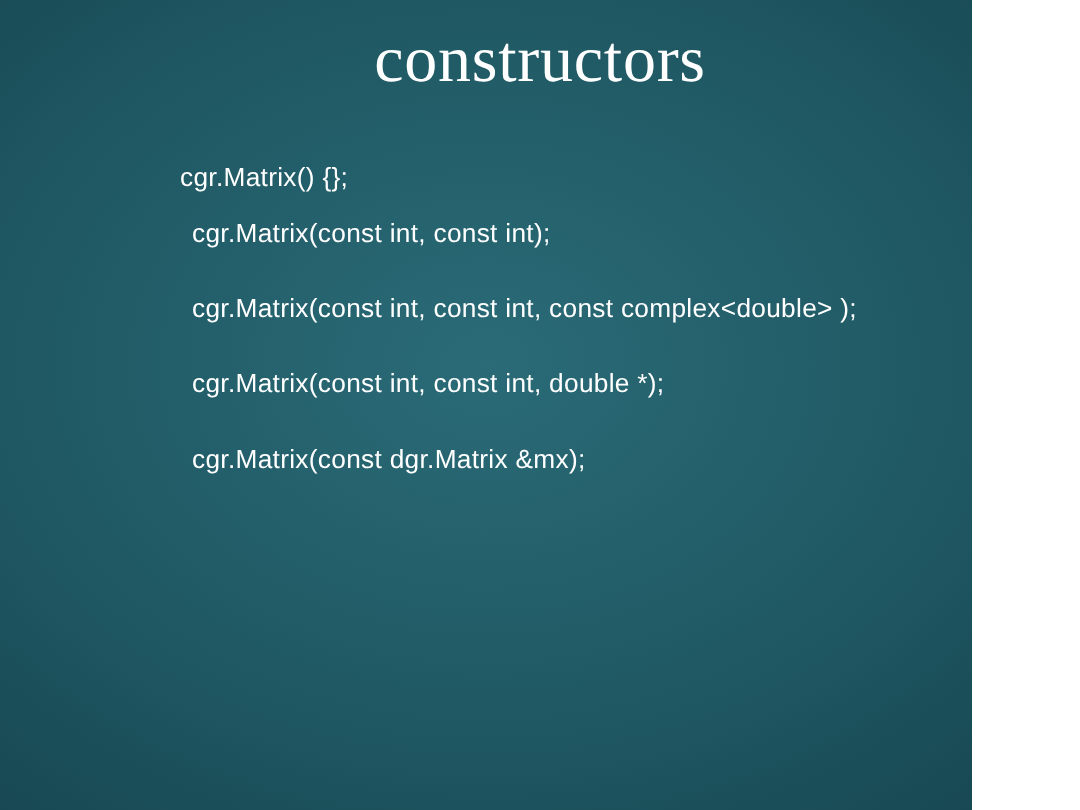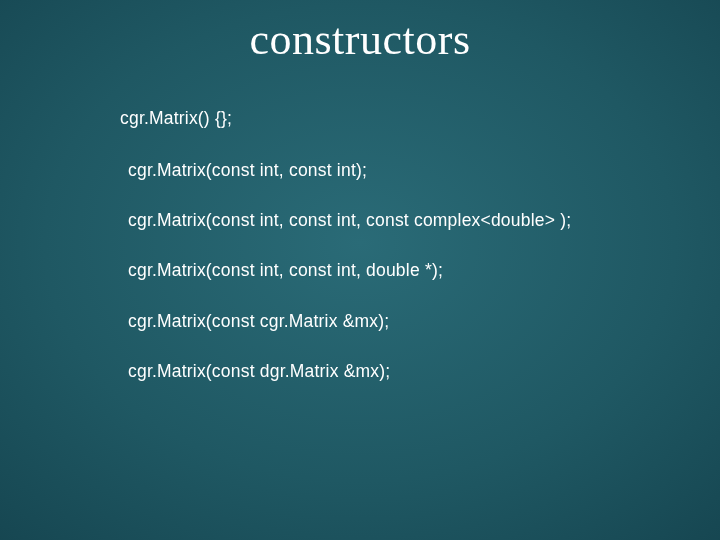--- a/index.html
+++ b/index.html
@@ -1,18 +1,18 @@
 <!DOCTYPE html>
 <html><head>
 <meta charset="utf-8">
 <style>
   * { margin: 0; padding: 0; box-sizing: border-box; }
   html, body { width: 720px; height: 540px; overflow: hidden; }
   .slide {
-    width: 720px;
+    width: 648px;
     height: 540px;
     background: radial-gradient(ellipse 900px 680px at 50% 45%,
                 #2a6b77 0%,
                 #1f5863 35%,
                 #164651 60%,
                 #0e343e 85%,
                 #082830 100%);
     position: relative;
     font-family: Arial, Helvetica, sans-serif;
     color: #ffffff;
@@ -36,28 +36,27 @@
     left: 128px;
     width: 560px;
   }
   .line {
     font-size: 17.5px;
     line-height: 1.15;
     margin-bottom: 30px;
     color: #ffffff;
     letter-spacing: 0.2px;
   }
-  .line.first { margin-left: -8px; margin-bottom: 32px; }
+  .line.first { margin-left: -8px; margin-bottom: 17px; }
 </style>
 </head>
 <body>
 
 <div class="slide">
   <div class="title">constructors</div>
   <div class="body">
     <div class="line first">cgr.Matrix() {};</div>
     <div class="line">cgr.Matrix(const int, const int);</div>
     <div class="line">cgr.Matrix(const int, const int, const complex&lt;double&gt; );</div>
     <div class="line">cgr.Matrix(const int, const int, double *);</div>
-    <div class="line">cgr.Matrix(const cgr.Matrix &amp;mx);</div>
     <div class="line">cgr.Matrix(const dgr.Matrix &amp;mx);</div>
   </div>
 </div>
 
 </body></html>

